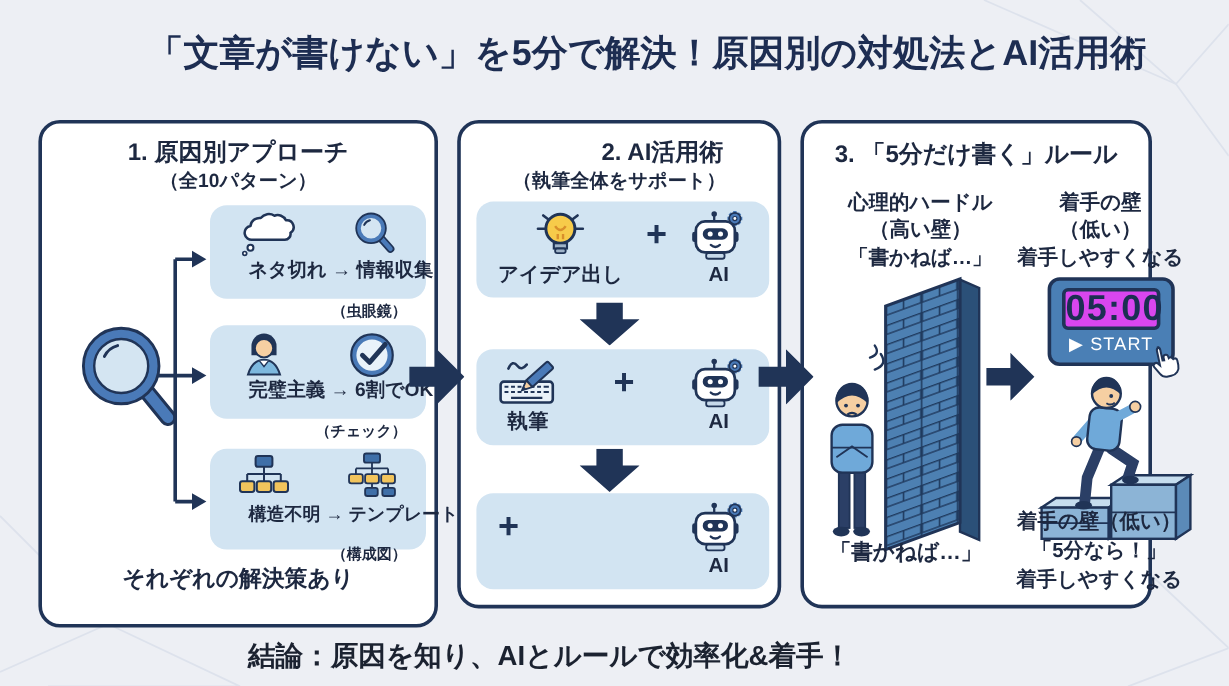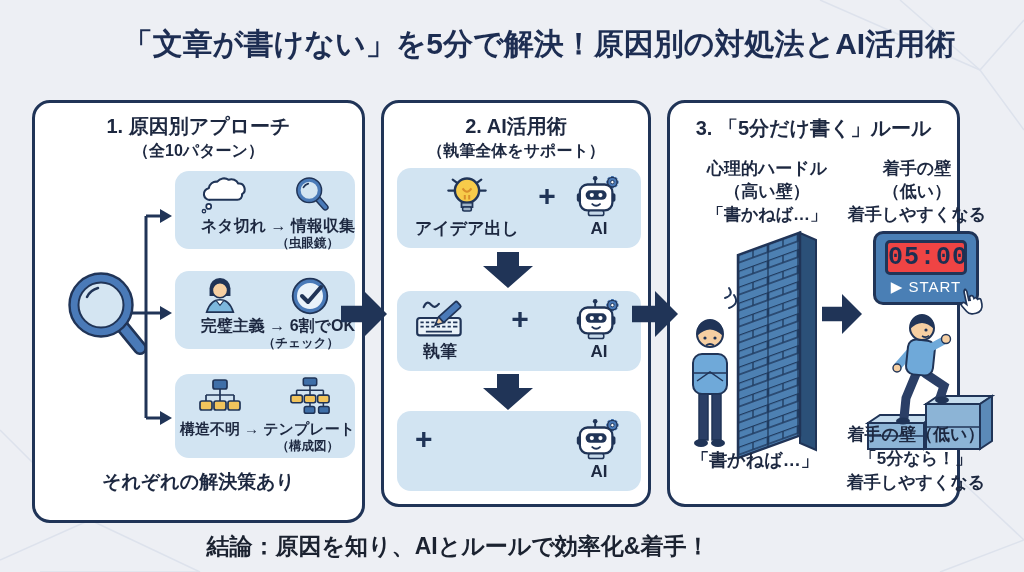--- a/index.html
+++ b/index.html
@@ -18,38 +18,38 @@
   .panel{
     background:#ffffff;border:3px solid #203457;border-radius:18px;
     box-sizing:border-box;
   }
   .p-title{left:0;width:100%;text-align:center;font-size:20px;font-weight:bold;color:#1d2840;}
   .p-sub{left:0;width:100%;text-align:center;font-size:16px;font-weight:bold;color:#1d2840;}
   .cause-box,.ai-box{
     background:#d2e4f2;border-radius:14px;box-sizing:border-box;
   }
   .cause-icons{display:flex;justify-content:space-around;align-items:center;height:42px;padding-top:3px;}
-  .cause-text{text-align:right;font-size:16px;font-weight:bold;line-height:20px;white-space:nowrap;}
+  .cause-text{text-align:left;font-size:16px;font-weight:bold;line-height:20px;white-space:nowrap;margin-left:32px;}
   .cause-text.small{font-size:15px;}
-  .cause-note{text-align:right;padding-right:16px;font-size:12.5px;font-weight:bold;line-height:14px;}
+  .cause-note{text-align:right;padding-right:16px;font-size:12.5px;font-weight:bold;line-height:14px;margin-top:16px;}
   .p1-footer{left:0;width:100%;text-align:center;font-size:19px;font-weight:bold;}
   .ai-box{display:flex;justify-content:space-between;align-items:flex-start;padding:6px 18px 0 18px;}
   .ai-cell{display:flex;flex-direction:column;align-items:center;}
   .ai-cell .lbl{font-size:17px;font-weight:bold;margin-top:1px;white-space:nowrap;}
   .plus{font-size:30px;font-weight:bold;color:#203457;line-height:44px;}
   .hdr-block{text-align:center;font-size:17px;font-weight:bold;line-height:1.35;}
   .cap{text-align:center;font-weight:bold;}
   .timer{
     background:#4a7fb5;border:3px solid #203457;border-radius:10px;box-sizing:border-box;
     text-align:center;
   }
   .timer-display{
-    width:82px;height:35px;margin:6px auto 0 auto;background:#ef4444;
+    width:82px;height:35px;margin:6px auto 0 auto;background:#d946ef;
     border:3px solid #203457;border-radius:5px;box-sizing:border-box;
-    font-family:Liberation Mono, monospace;font-weight:bold;font-size:25px;
+    font-family:Liberation Sans, sans-serif;font-weight:bold;font-size:30px;
     line-height:30px;color:#1c2f52;letter-spacing:1px;
   }
   .timer-start{
     color:#fff;font-weight:normal;font-size:15px;letter-spacing:1px;margin-top:3px;white-space:nowrap;
   }
   .conclusion{
     left:0;top:531px;width:916px;text-align:center;
     font-size:23px;font-weight:bold;color:#1b2230;
   }
 </style>
@@ -163,21 +163,21 @@
       <span>→</span>
       <span>テンプレート</span>
     </div>
     <div class="cause-note">（構成図）</div>
   </div>
 
   <div class="abs p1-footer" style="top:366px;">それぞれの解決策あり</div>
 </div>
 
 <div class="abs panel" style="left:381px;top:100px;width:270px;height:407px;">
-  <div class="abs p-title" style="top:10px;">2. AI活用術</div>
+  <div class="abs p-title" style="top:10px;margin-left:36px;">2. AI活用術</div>
   <div class="abs p-sub" style="top:38px;">（執筆全体をサポート）</div>
 
   <div class="abs ai-box" style="left:13px;top:65px;width:244px;height:80px;">
     <div class="ai-cell">
       <svg width="44" height="42" viewBox="0 0 40 38">
         <path d="M3,15 h5 M32,15 h5 M7,5 l4,3 M33,5 l-4,3" stroke="#203457" stroke-width="2" stroke-linecap="round"></path>
         <circle cx="20" cy="15" r="11" fill="#f7cb4a" stroke="#203457" stroke-width="2.2"></circle>
         <path d="M16,13 q4,6 8,0 M18,19 v4 M22,19 v4" stroke="#d98f2b" stroke-width="1.8" fill="none"></path>
         <rect x="15" y="26" width="10" height="4" fill="#9fb3c8" stroke="#203457" stroke-width="1.6"></rect>
         <rect x="16" y="30" width="8" height="3.5" rx="1.6" fill="#9fb3c8" stroke="#203457" stroke-width="1.4"></rect>

